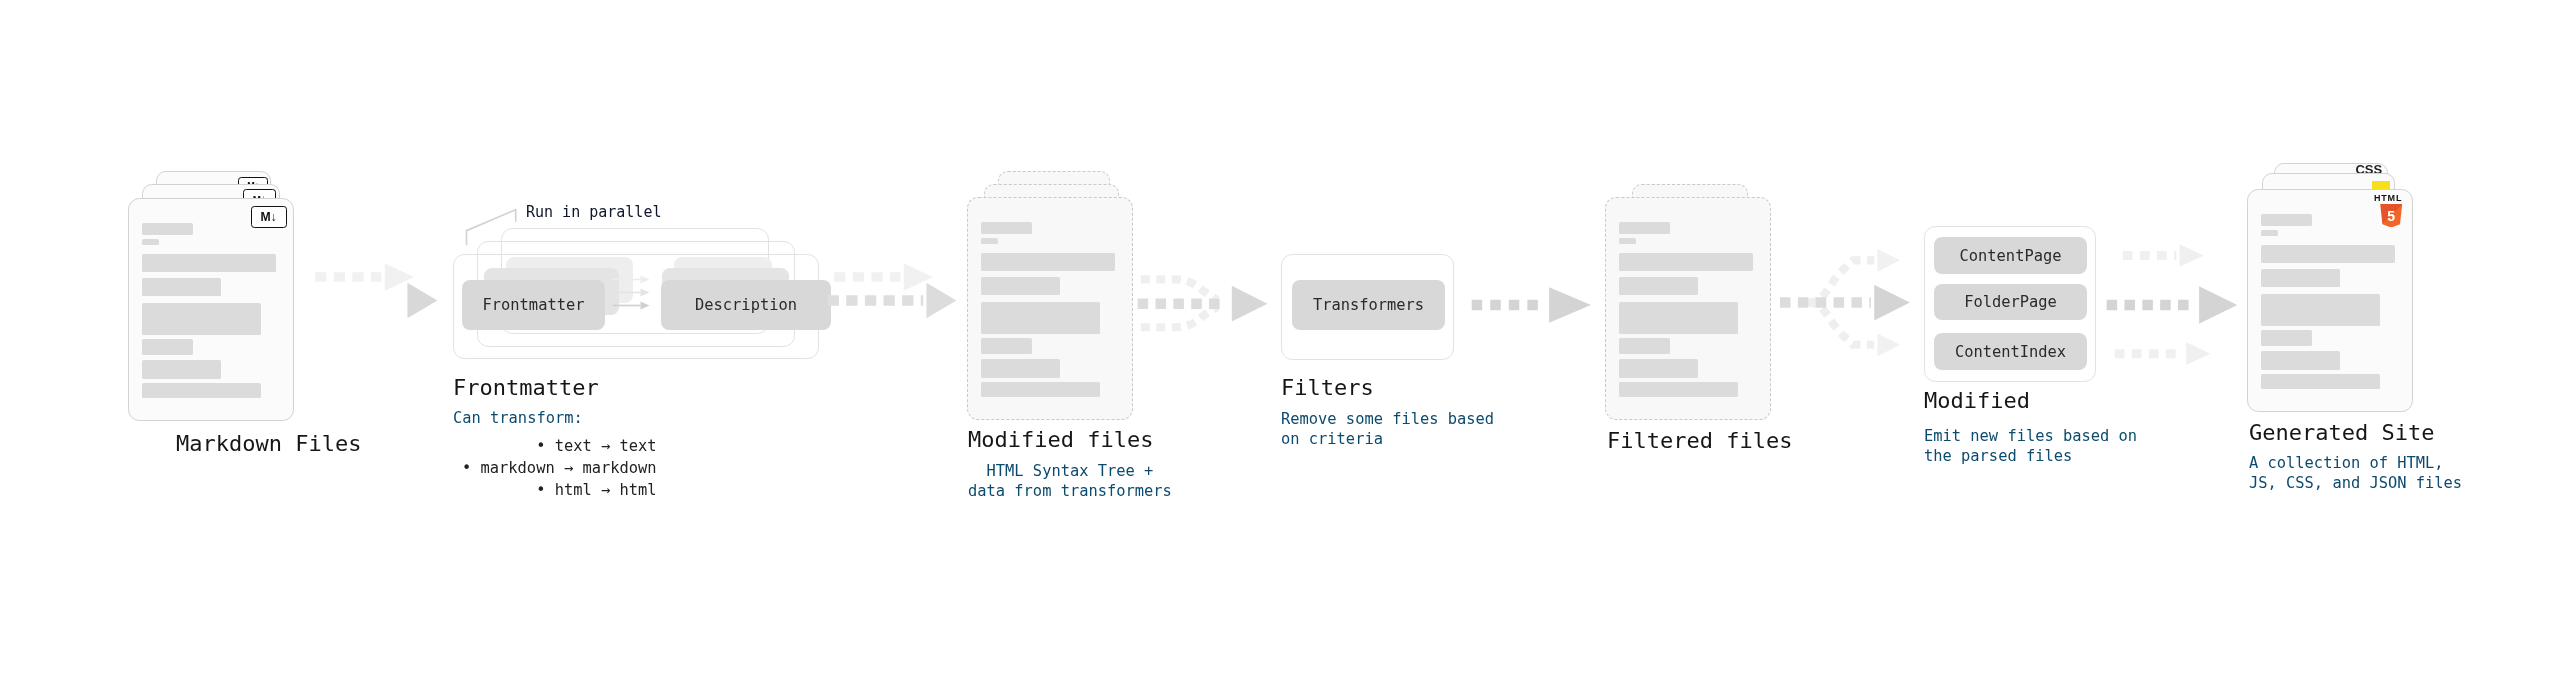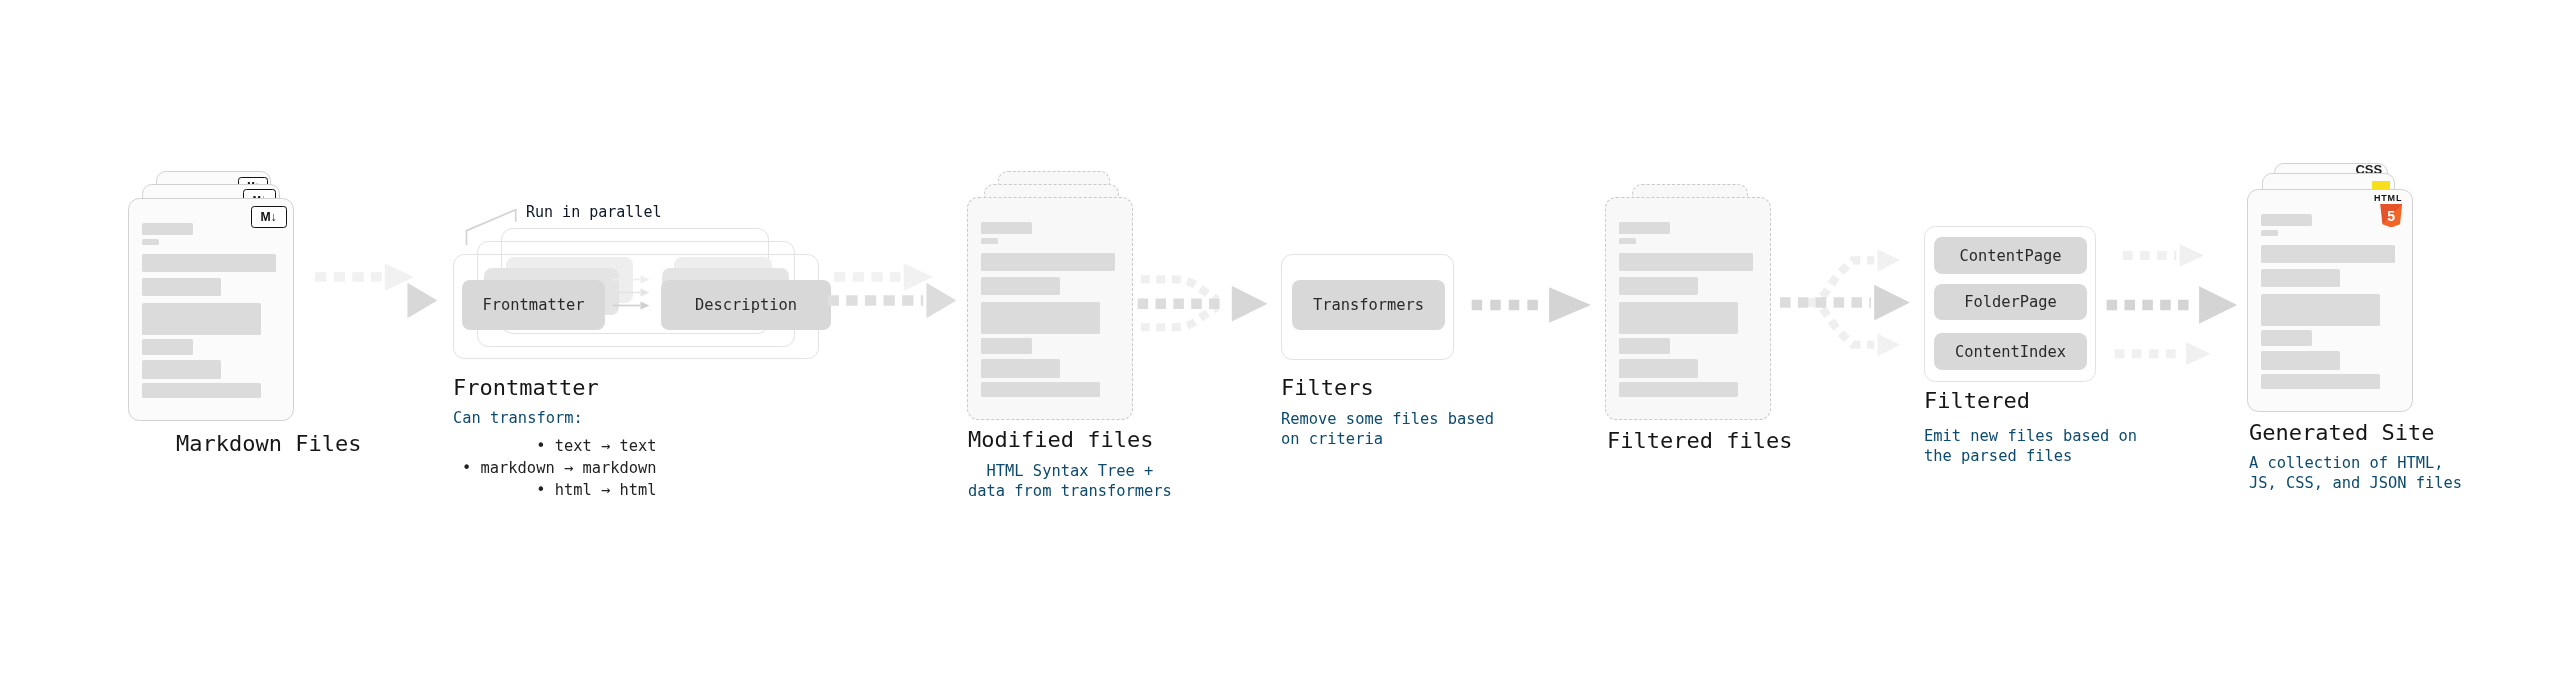--- a/index.html
+++ b/index.html
@@ -197,21 +197,21 @@
   <polygon points="120,110 120,138 148,124" fill="#f1f1f1"></polygon>
   <line x1="0" y1="72" x2="112" y2="72" stroke="#dcdcdc" stroke-width="13" stroke-dasharray="13 9"></line>
   <polygon points="116,50 116,94 160,72" fill="#d4d4d4"></polygon>
 </svg>
 
 <div>
   <div class="frame filled" style="left:1924px;top:226px;width:172px;height:156px;"></div>
   <div class="pill" style="left:1934px;top:237px;width:153px;height:37px;">ContentPage</div>
   <div class="pill" style="left:1934px;top:284px;width:153px;height:36px;">FolderPage</div>
   <div class="pill" style="left:1934px;top:333px;width:153px;height:37px;">ContentIndex</div>
-  <div class="h" style="left:1924px;top:388px;">Filtered</div>
+  <div class="h" style="left:1924px;top:388px;">Modified</div>
   <div class="cap" style="left:1924px;top:426px;">Emit new files based on
 the parsed files</div>
 </div>
 
 <svg style="left:2105px;top:244px;" width="142" height="122" viewBox="0 0 175 150">
   <line x1="22" y1="14" x2="88" y2="14" stroke="#f0f0f0" stroke-width="11" stroke-dasharray="12 9"></line>
   <polygon points="92,0 92,28 122,14" fill="#f0f0f0"></polygon>
   <line x1="2" y1="75" x2="112" y2="75" stroke="#d4d4d4" stroke-width="13" stroke-dasharray="13 9"></line>
   <polygon points="116,52 116,98 163,75" fill="#d4d4d4"></polygon>
   <line x1="12" y1="135" x2="96" y2="135" stroke="#f0f0f0" stroke-width="11" stroke-dasharray="12 9"></line>

